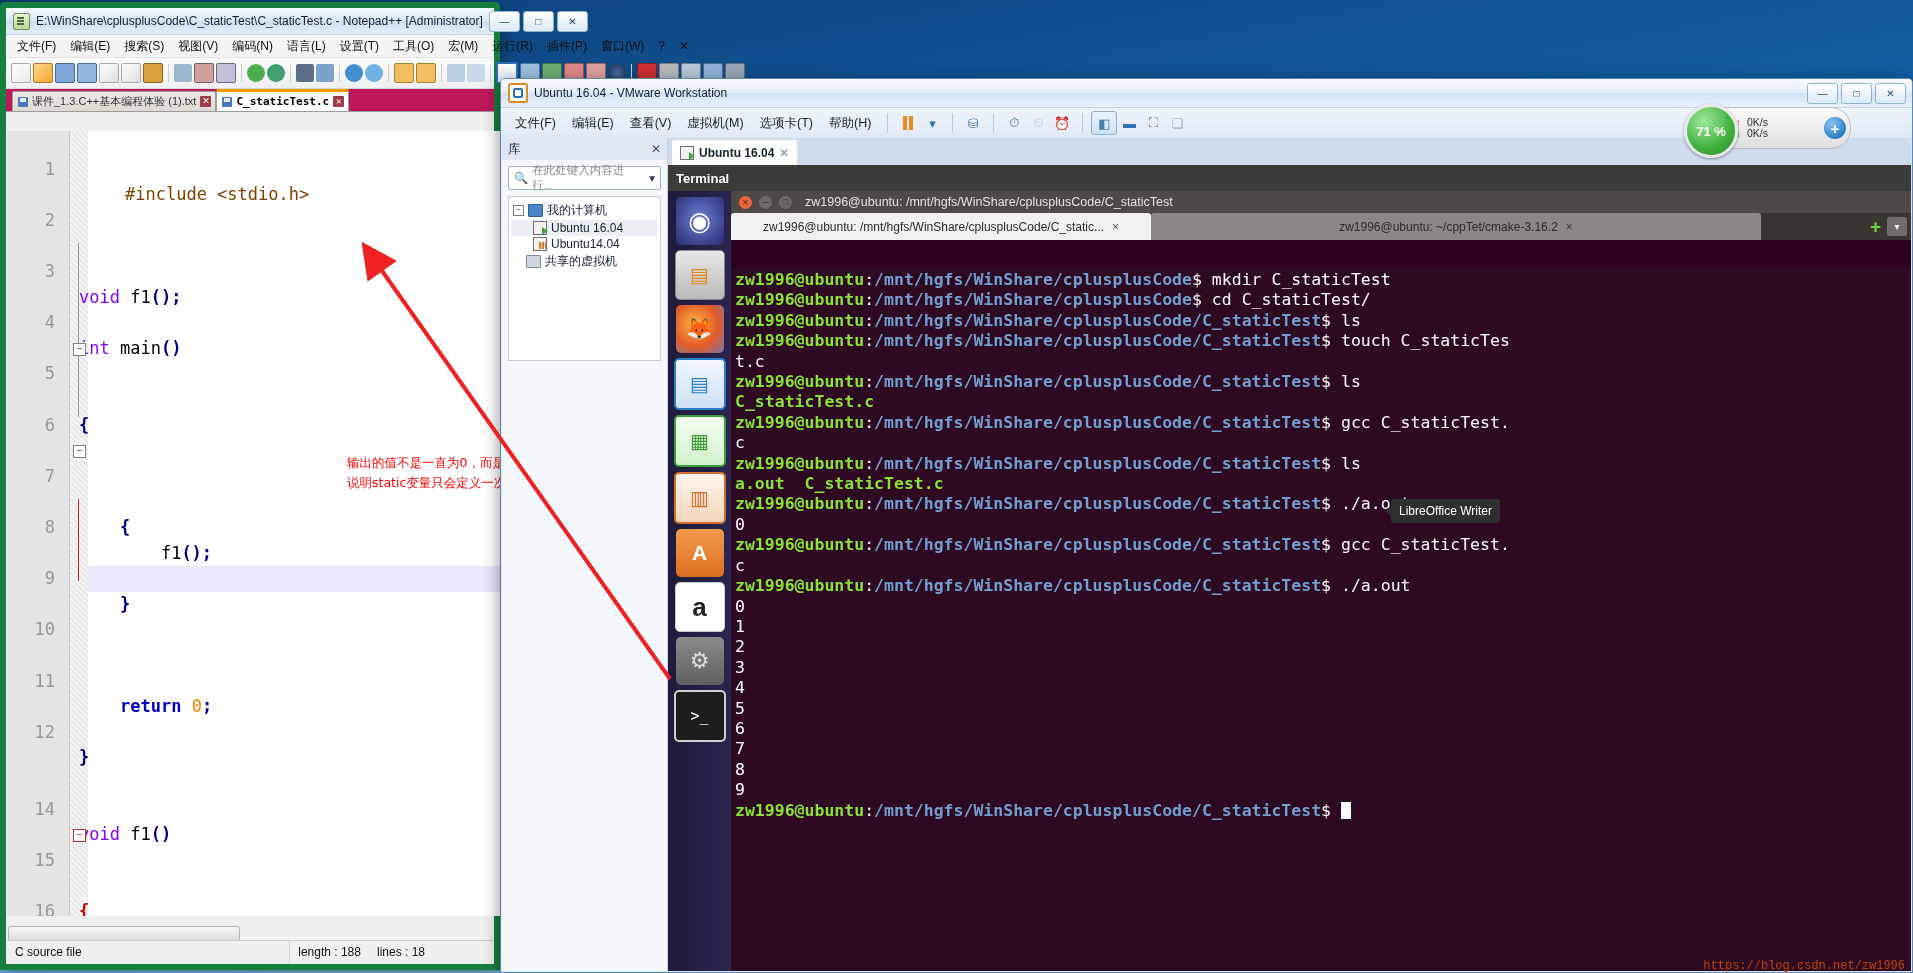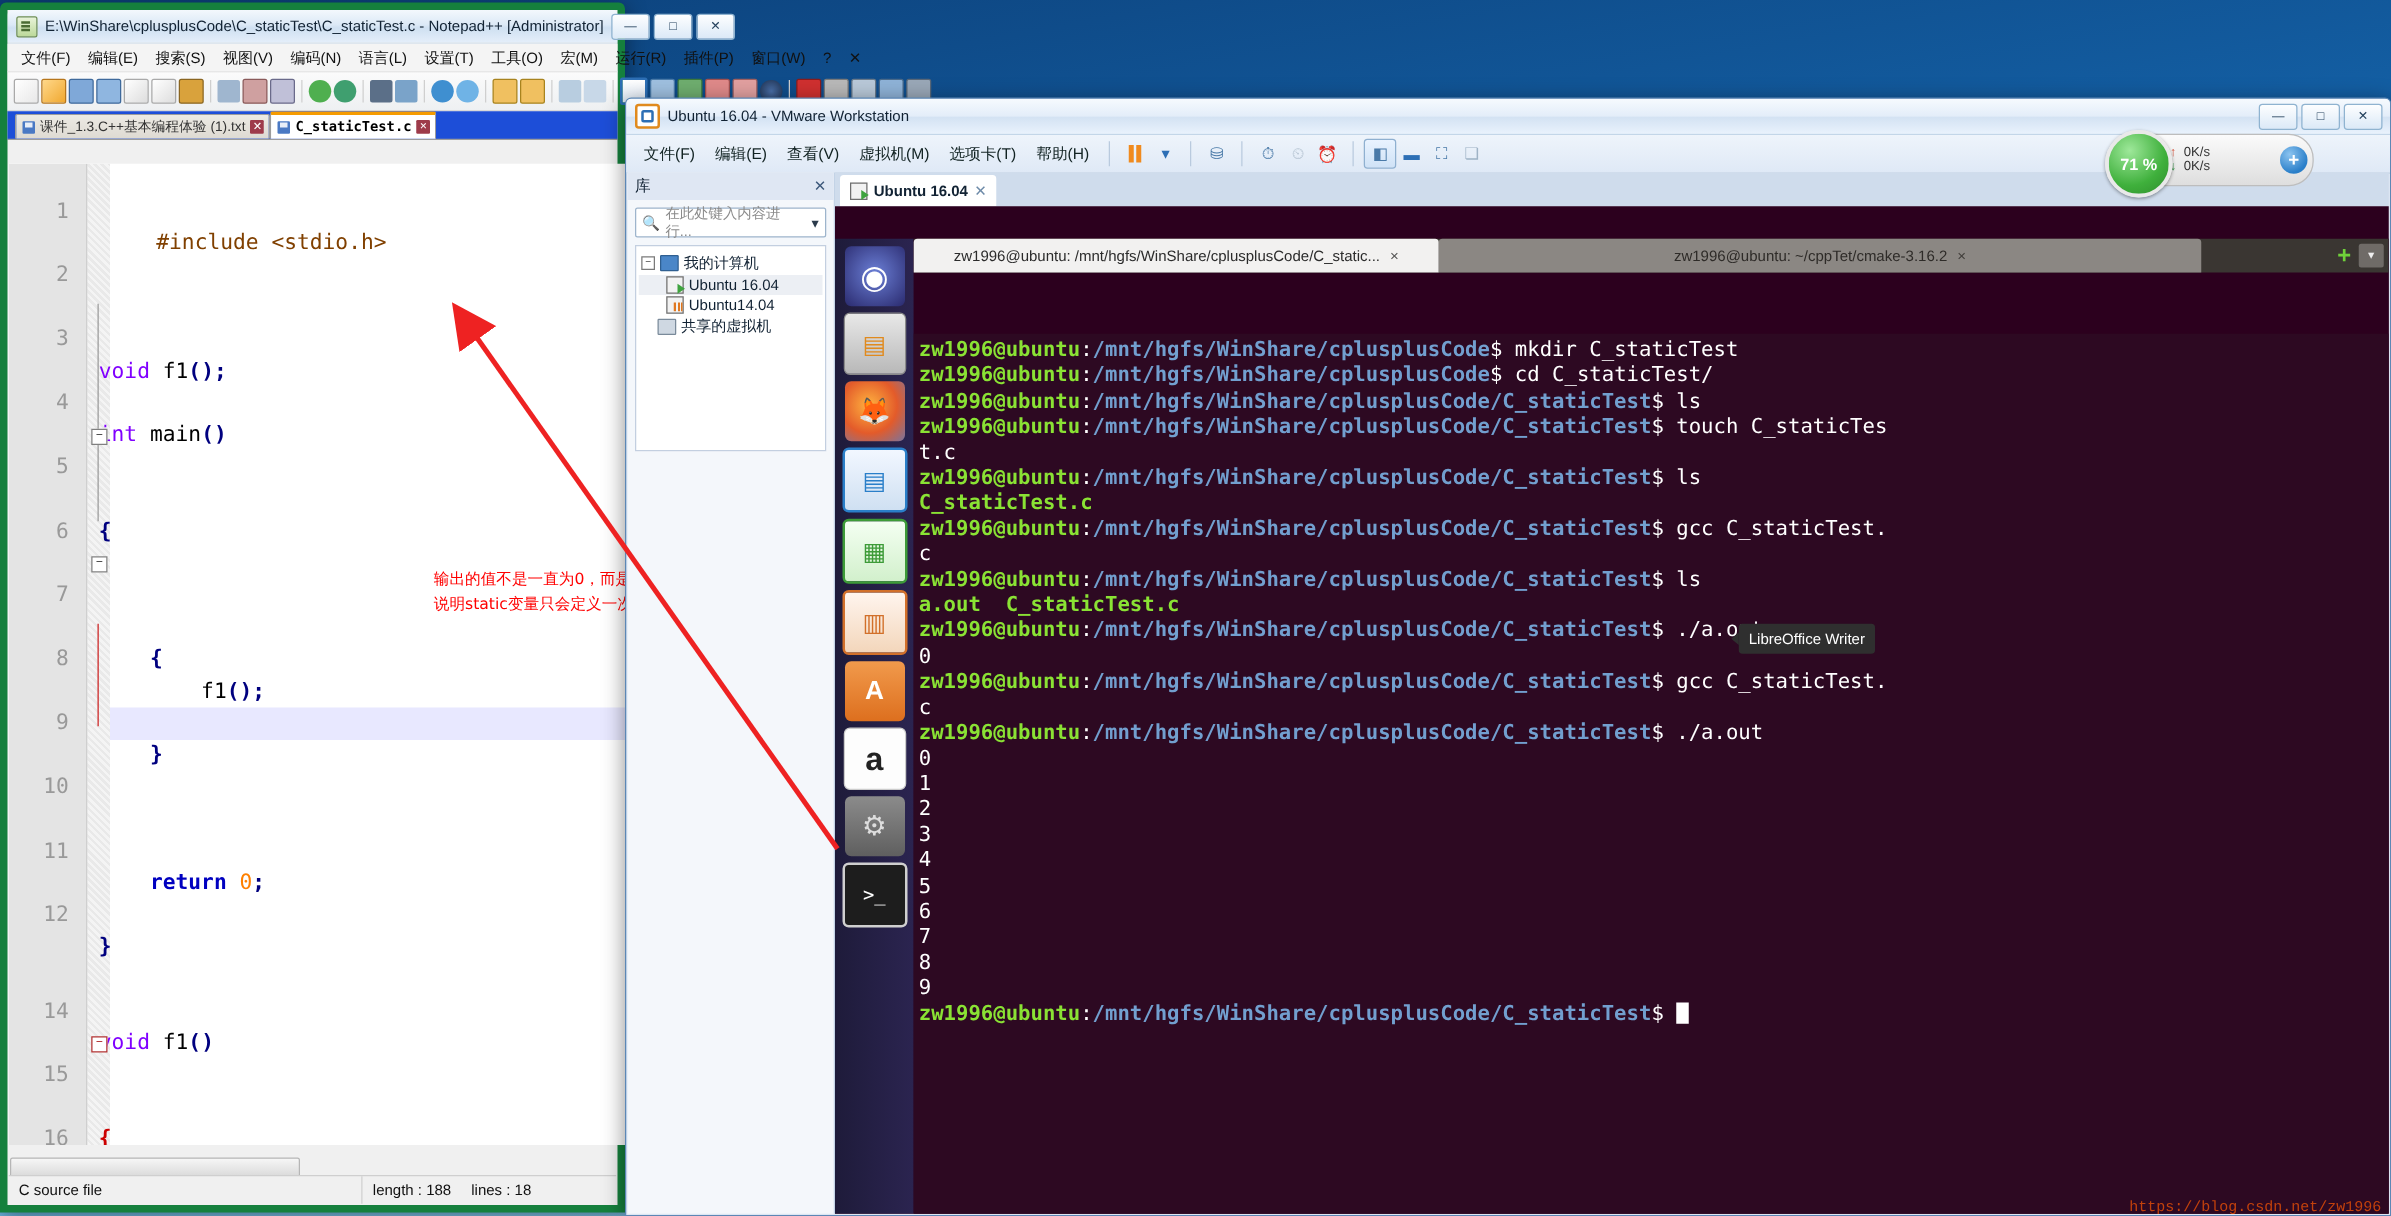--- a/index.html
+++ b/index.html
@@ -36,21 +36,21 @@
     background:linear-gradient(180deg,#e8f3d8,#bcd99a);border:1px solid #6f8e52;}
   .npp-icon:after{content:"";position:absolute;left:3px;top:3px;width:7px;height:2px;background:#4a6b33;box-shadow:0 3px 0 #4a6b33,0 6px 0 #4a6b33;}
   #npp-menubar{height:22px;display:flex;align-items:center;gap:0;padding:0 4px;
     background:#f4f4f4;font-size:12px;color:#111;border-bottom:1px solid #e2e2e2;}
   #npp-menubar .mi{padding:2px 7px;cursor:default;white-space:nowrap;}
   #npp-menubar .mi.last{margin-left:auto;padding-right:10px;}
   #npp-toolbar{height:28px;display:flex;align-items:center;gap:2px;padding:1px 5px;
     background:linear-gradient(180deg,#fbfbfb,#eef0f2);border-bottom:1px solid #d8d8d8;}
   .tbi{width:18px;height:18px;border-radius:2px;flex:0 0 auto;position:relative;}
   .tbsep{width:1px;height:18px;background:#cfcfcf;margin:0 3px;flex:0 0 auto;}
-  #npp-tabs{height:22px;display:flex;align-items:flex-end;padding-left:6px;background:#1d4ed8;
+  #npp-tabs{height:22px;display:flex;align-items:flex-end;padding-left:6px;background:#be185d;
     border-bottom:1px solid #9c9c9c;}
   .npp-tab{height:19px;display:flex;align-items:center;gap:4px;padding:0 4px 0 5px;
     font-size:11px;border:1px solid #9c9c9c;border-bottom:none;border-radius:2px 2px 0 0;
     background:linear-gradient(180deg,#eceae4,#dedad2);color:#333;white-space:nowrap;}
   .npp-tab.active{background:#fff;border-top:3px solid #f59b00;color:#000;font-weight:bold;
     font-family:"DejaVu Sans Mono",monospace;font-size:11px;height:19px;}
   .tab-disk{width:10px;height:10px;background:#4a79c4;border-radius:1px;position:relative;flex:0 0 auto;}
   .tab-disk:after{content:"";position:absolute;left:2px;top:1px;width:6px;height:4px;background:#e8eef8;}
   .tab-x{width:11px;height:11px;background:#9e3b4a;color:#fff;font-size:9px;line-height:11px;
     text-align:center;border-radius:1px;flex:0 0 auto;}
@@ -443,20 +443,23 @@
 
   <div id="vmw-tabbar">
     <div id="vmw-tab">
       <span class="mini-vm run"></span>
       <span>Ubuntu 16.04</span>
       <span class="x">✕</span>
     </div>
   </div>
 
   <div id="guest">
+    <div id="u-topbar">
+      <span>Terminal</span>
+    </div>
 
     <div id="u-launcher">
       <div class="lic" style="background:radial-gradient(circle at 50% 45%,#6b7fd6,#2a2a6e);">
         <span style="color:#fff;font-size:26px;">◉</span>
       </div>
       <div class="lic" style="background:linear-gradient(180deg,#e8e8e8,#b8b8b8);border:1px solid #8a8a8a;">
         <span style="color:#e08a1e;font-size:20px;">▤</span>
       </div>
       <div class="lic" style="background:radial-gradient(circle at 40% 40%,#ffb23f,#e35b2a 55%,#4b7fd1 120%);">
         <span style="color:#fff;font-size:21px;">🦊</span>
@@ -478,20 +481,26 @@
       </div>
       <div class="lic" style="background:linear-gradient(180deg,#8b8b8b,#5f5f5f);">
         <span style="color:#ddd;font-size:22px;">⚙</span>
       </div>
       <div class="lic" style="background:#1d1d1d;border:2px solid #cfcfcf;">
         <span style="color:#fff;font-size:15px;font-family:'DejaVu Sans Mono',monospace;">&gt;_</span>
       </div>
     </div>
 
     <div id="term">
+      <div id="term-title">
+        <span class="tbtn c"></span>
+        <span class="tbtn m"></span>
+        <span class="tbtn x"></span>
+        <span style="margin-left:6px;">zw1996@ubuntu: /mnt/hgfs/WinShare/cplusplusCode/C_staticTest</span>
+      </div>
 
       <div id="term-tabs">
         <div class="tterm active">
           <span>zw1996@ubuntu: /mnt/hgfs/WinShare/cplusplusCode/C_static...</span>
           <span class="x">×</span>
         </div>
         <div class="tterm idle">
           <span>zw1996@ubuntu: ~/cppTet/cmake-3.16.2</span>
           <span class="x">×</span>
         </div>

